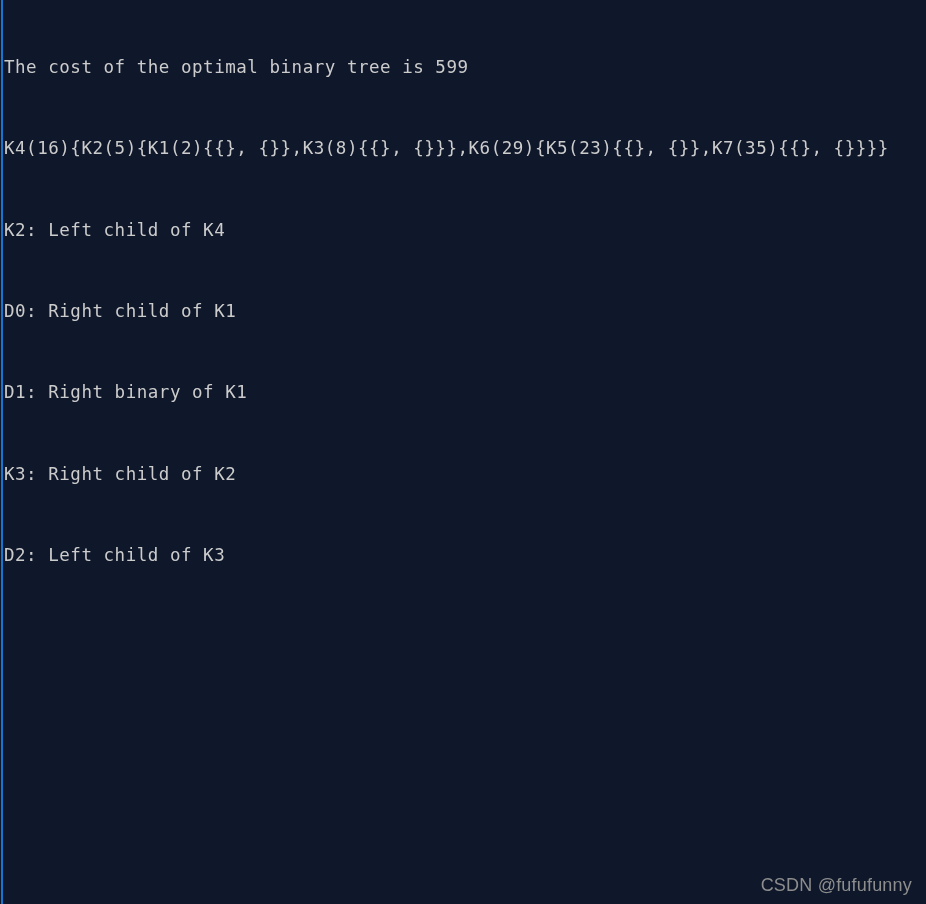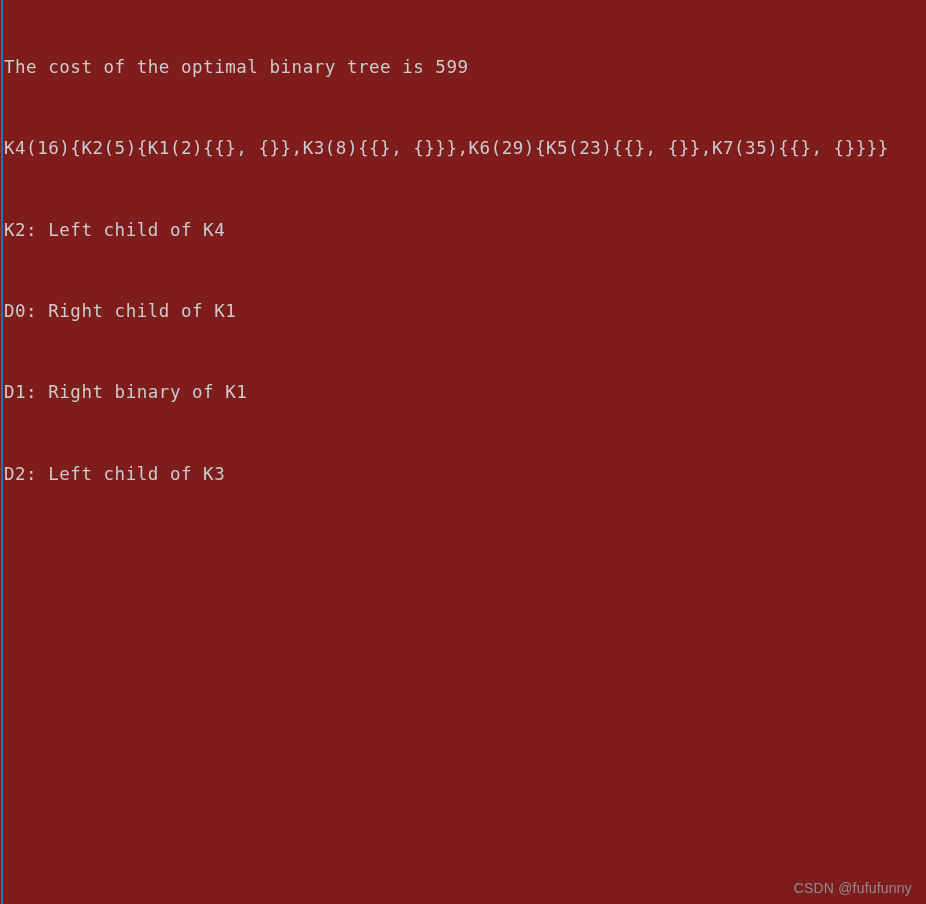--- a/index.html
+++ b/index.html
@@ -10,21 +10,21 @@
   body {
     width: 926px;
     height: 904px;
     overflow: hidden;
     font-family: "DejaVu Sans Mono", "Liberation Mono", monospace;
   }
   #terminal {
     position: relative;
     width: 926px;
     height: 904px;
-    background: #7f1d1d;
+    background: #0f172a;
     box-sizing: border-box;
   }
   #left-rule {
     position: absolute;
     left: 1px;
     top: 0;
     width: 2px;
     height: 904px;
     background: #1874cd;
   }
@@ -44,39 +44,40 @@
   .line {
     display: block;
     height: 27.1px;
     white-space: pre;
   }
   #watermark {
     position: absolute;
     right: 14px;
     bottom: 8px;
     font-family: "Liberation Sans", "DejaVu Sans", sans-serif;
-    font-size: 14px;
+    font-size: 18px;
     color: #8d8d8d;
     letter-spacing: 0.2px;
     white-space: pre;
   }
 </style>
 </head>
 <body>
 
 <div id="terminal">
 
   <div id="left-rule"></div>
 
   <div id="console-output">
     <span class="line">The cost of the optimal binary tree is 599</span>
     <span class="line">K4(16){K2(5){K1(2){{}, {}},K3(8){{}, {}}},K6(29){K5(23){{}, {}},K7(35){{}, {}}}}</span>
     <span class="line">K2: Left child of K4</span>
     <span class="line">D0: Right child of K1</span>
     <span class="line">D1: Right binary of K1</span>
+    <span class="line">K3: Right child of K2</span>
     <span class="line">D2: Left child of K3</span>
     
     
     
     
     
     
     
     
     

